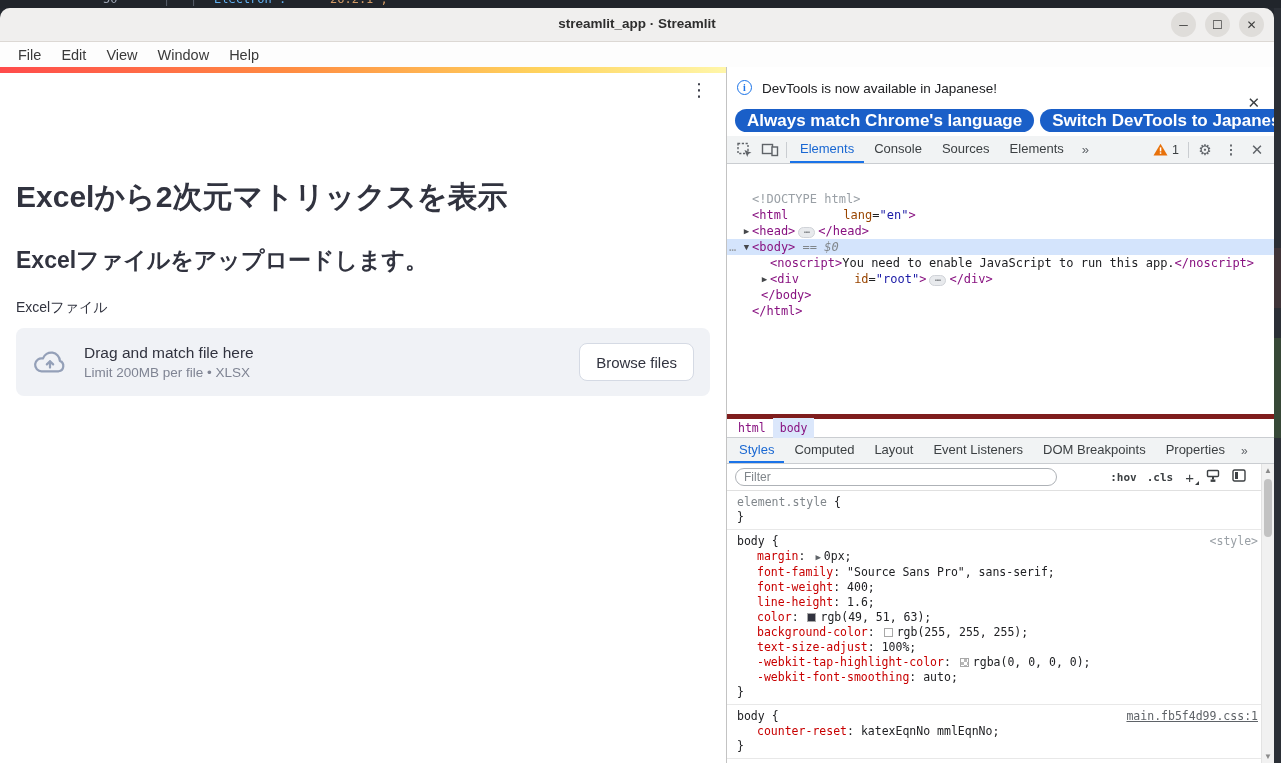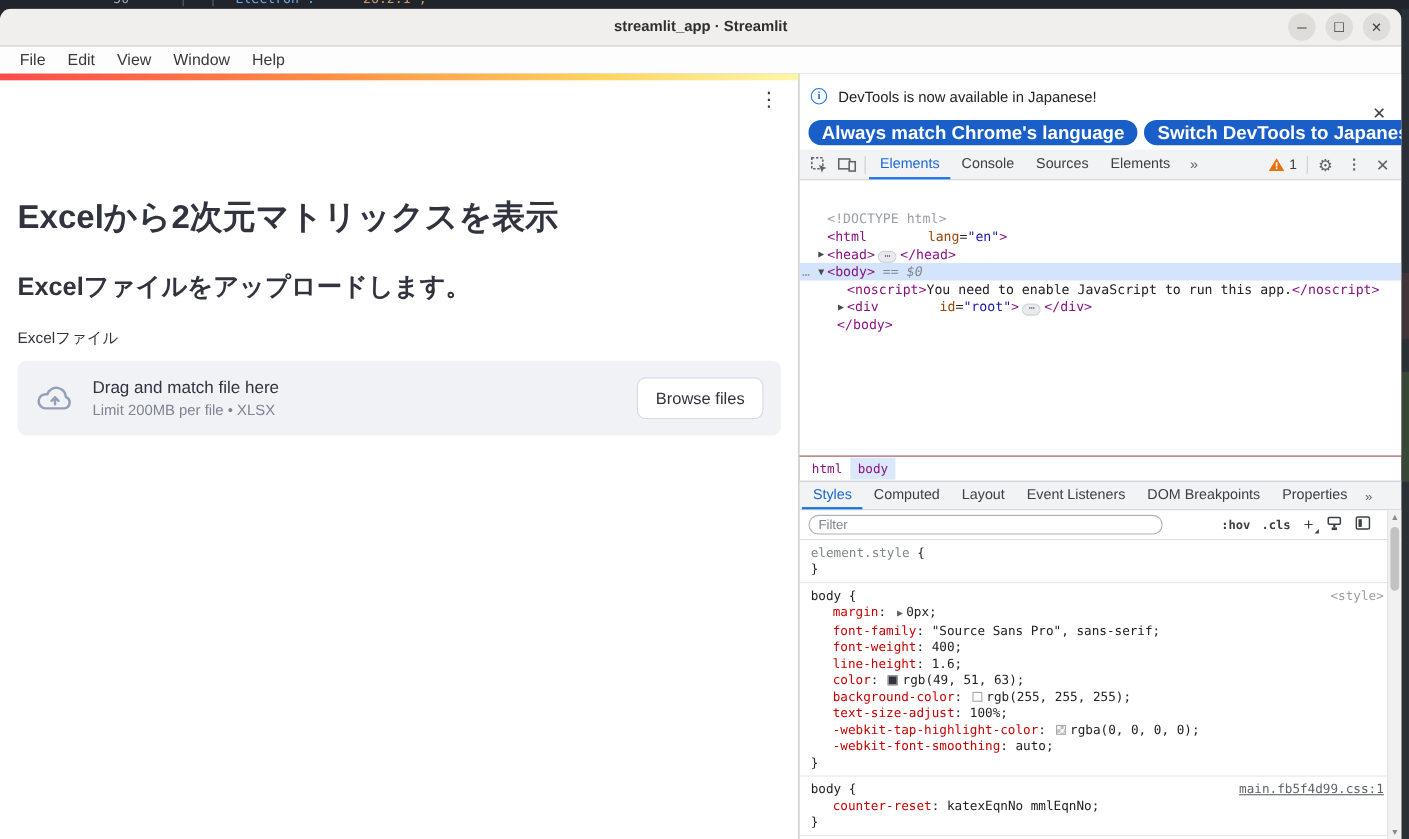--- a/index.html
+++ b/index.html
@@ -79,21 +79,21 @@
   .tk-tag { color:#881280; }
   .tk-attr { color:#994500;margin-left:48px; }
   .tk-val { color:#1a1aa6; }
   .tk-pun { color:#202124; }
   .tk-txt { color:#202124; }
   .tk-eq { color:#80868b; }
   .tk-dollar { color:#80868b; font-style:italic; }
   .tk-ell { display:inline-block; background:#e8eaed; border:1px solid #d0d3d8; border-radius:7px; width:17px; height:11px; line-height:8px; font-size:9px; color:#5f6368; text-align:center; margin:0 3px; vertical-align:0px; }
 
   
-  #breadcrumb { height:23px; border-top:1px solid #7f1d1d; display:flex; align-items:center; padding-left:4px; font-family:"DejaVu Sans Mono",monospace; font-size:11.5px; }
+  #breadcrumb { height:23px; border-top:5px solid #7f1d1d; display:flex; align-items:center; padding-left:4px; font-family:"DejaVu Sans Mono",monospace; font-size:11.5px; }
   .crumb { color:#881280; padding:3px 7px; }
   .crumb.active { background:#dbe7fb; }
 
   
   #sidebar-tabs { height:27px; background:#f1f3f4; border-top:1px solid #cacdd1; border-bottom:1px solid #cacdd1; display:flex; align-items:center; padding-left:2px; }
   .sb-tab { display:flex; align-items:center; height:100%; padding:0 10px; font-size:13px; color:#3c4043; border-bottom:2px solid transparent; white-space:nowrap; }
   .sb-tab.active { color:#1967d2; border-bottom:2px solid #1a73e8; }
   #sbtabs-more { font-size:12px; color:#5f6368; padding:0 6px; }
 
   
@@ -236,20 +236,21 @@
       </div>
 
       <div id="elements-tree">
           <div class="tree-line" style="padding-left: 14px; margin-top: 23px;"><span class="tree-noarrow"></span><span class="tk-meta">&lt;!DOCTYPE html&gt;</span></div>
           <div class="tree-line" style="padding-left: 14px;"><span class="tree-noarrow"></span><span class="tk-tag">&lt;html</span><span class="tk-attr"> lang</span><span class="tk-pun">=</span><span class="tk-val">"en"</span><span class="tk-tag">&gt;</span></div>
           <div class="tree-line" style="padding-left: 14px;"><span class="tree-arrow">▶</span><span class="tk-tag">&lt;head&gt;</span><span class="tk-ell">⋯</span><span class="tk-tag">&lt;/head&gt;</span></div>
           <div class="tree-line sel" style="padding-left: 14px;"><span class="gutter-dots">…</span><span class="tree-arrow">▼</span><span class="tk-tag">&lt;body&gt;</span><span class="tk-eq"> == </span><span class="tk-dollar">$0</span></div>
           <div class="tree-line" style="padding-left: 32px;"><span class="tree-noarrow"></span><span class="tk-tag">&lt;noscript&gt;</span><span class="tk-txt">You need to enable JavaScript to run this app.</span><span class="tk-tag">&lt;/noscript&gt;</span></div>
           <div class="tree-line" style="padding-left: 32px;"><span class="tree-arrow">▶</span><span class="tk-tag">&lt;div</span><span class="tk-attr"> id</span><span class="tk-pun">=</span><span class="tk-val">"root"</span><span class="tk-tag">&gt;</span><span class="tk-ell">⋯</span><span class="tk-tag">&lt;/div&gt;</span></div>
           <div class="tree-line" style="padding-left: 23px;"><span class="tree-noarrow"></span><span class="tk-tag">&lt;/body&gt;</span></div>
+          <div class="tree-line" style="padding-left: 14px;"><span class="tree-noarrow"></span><span class="tk-tag">&lt;/html&gt;</span></div>
         </div>
 
       <div id="breadcrumb">
           <span class="crumb">html</span>
           <span class="crumb active">body</span>
         </div>
 
       <div id="sidebar-tabs">
           <div class="sb-tab active">Styles</div>
           <div class="sb-tab">Computed</div>

